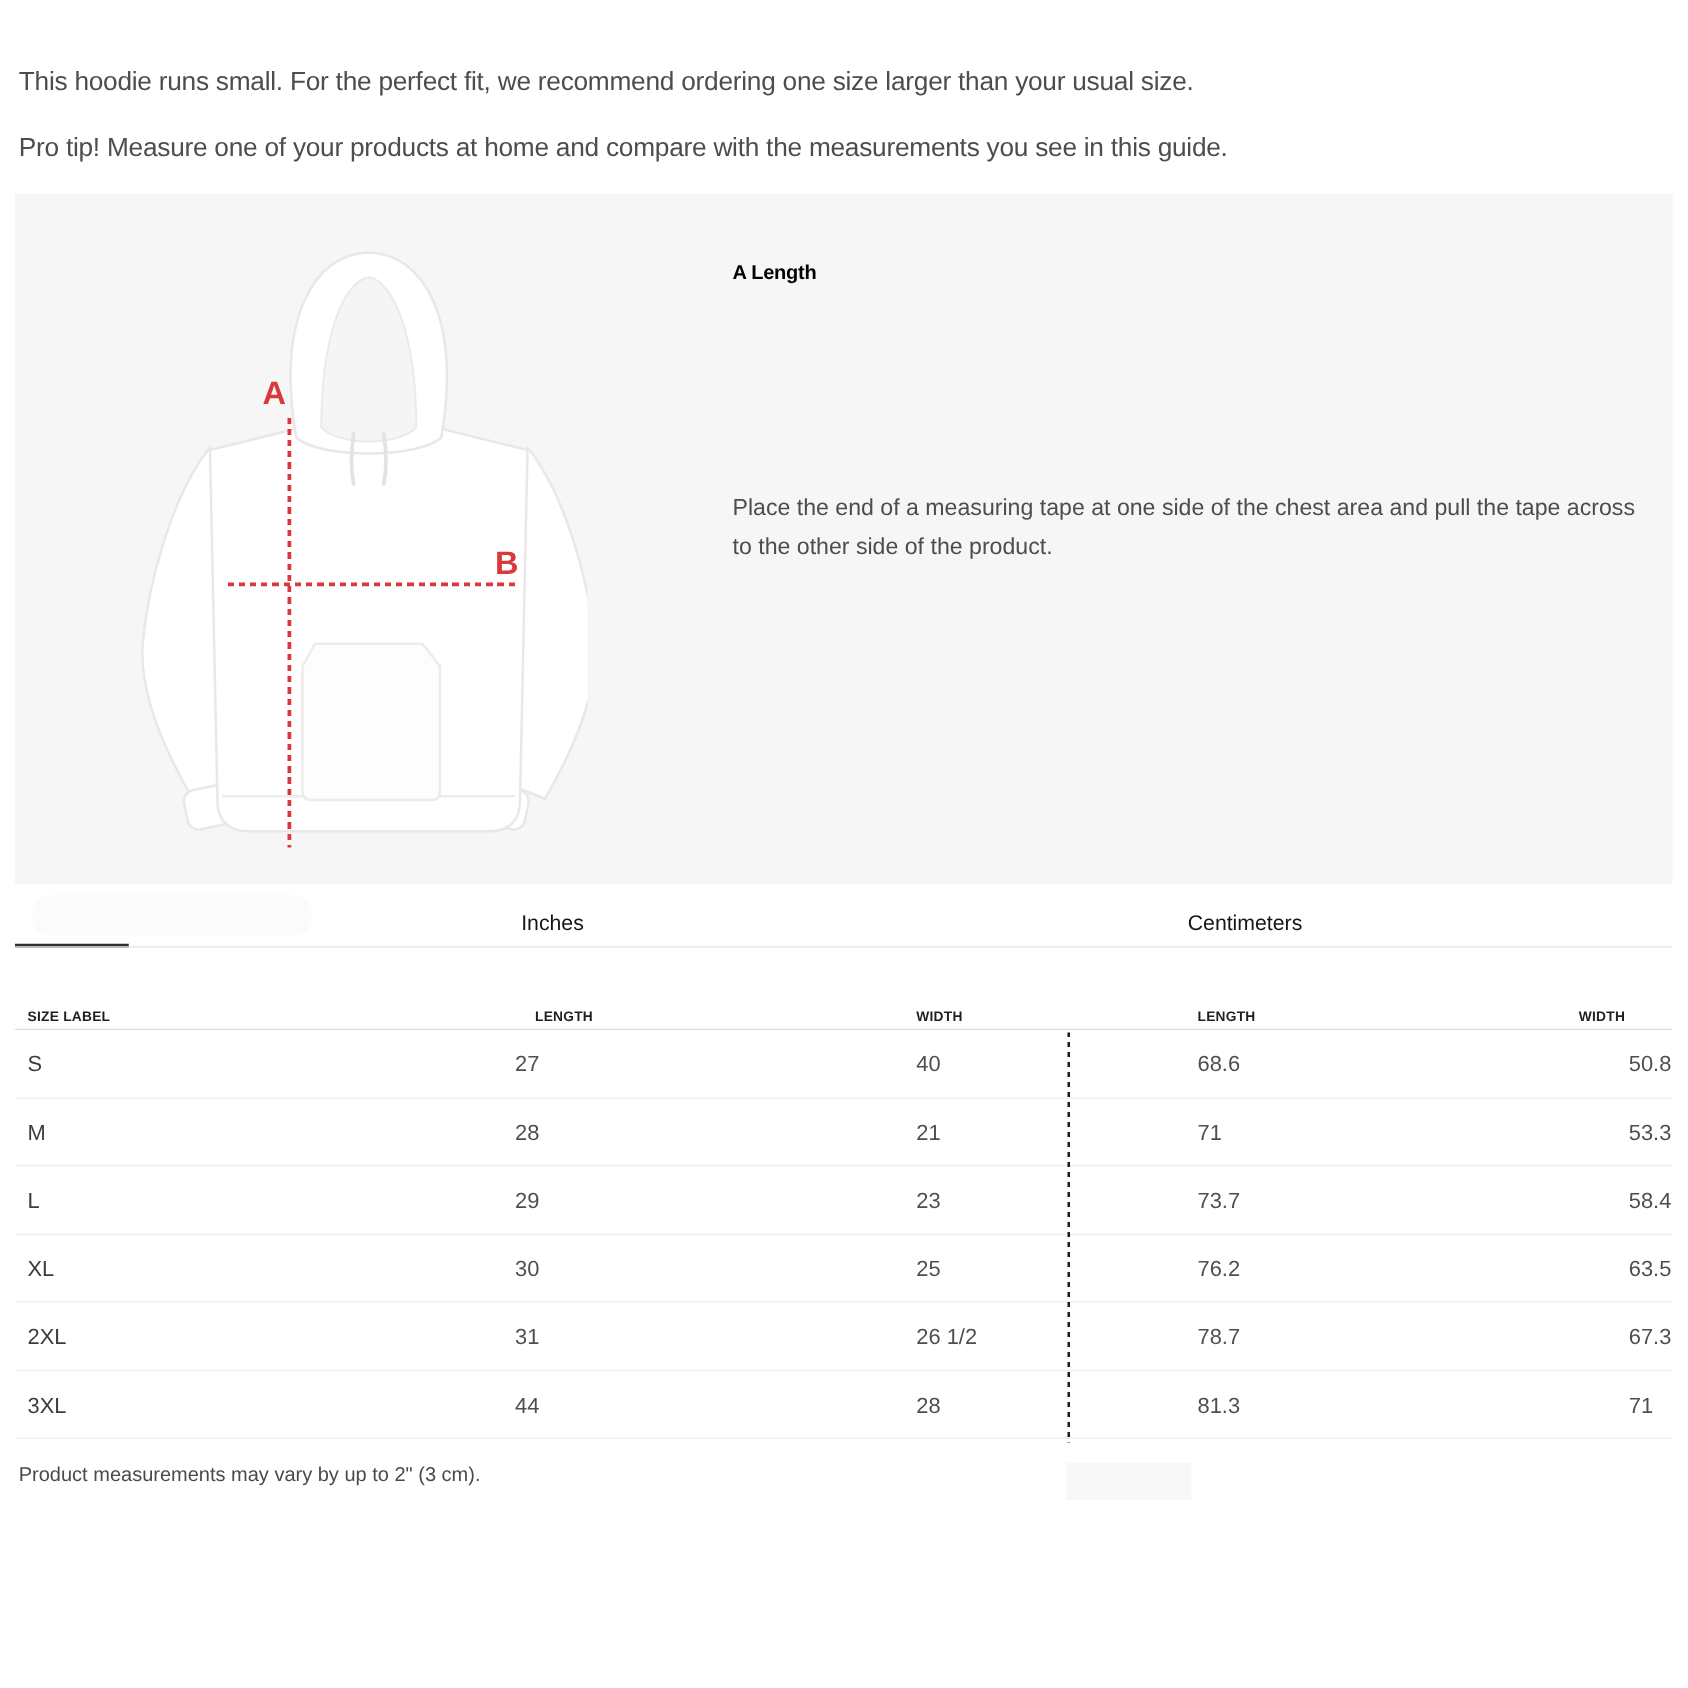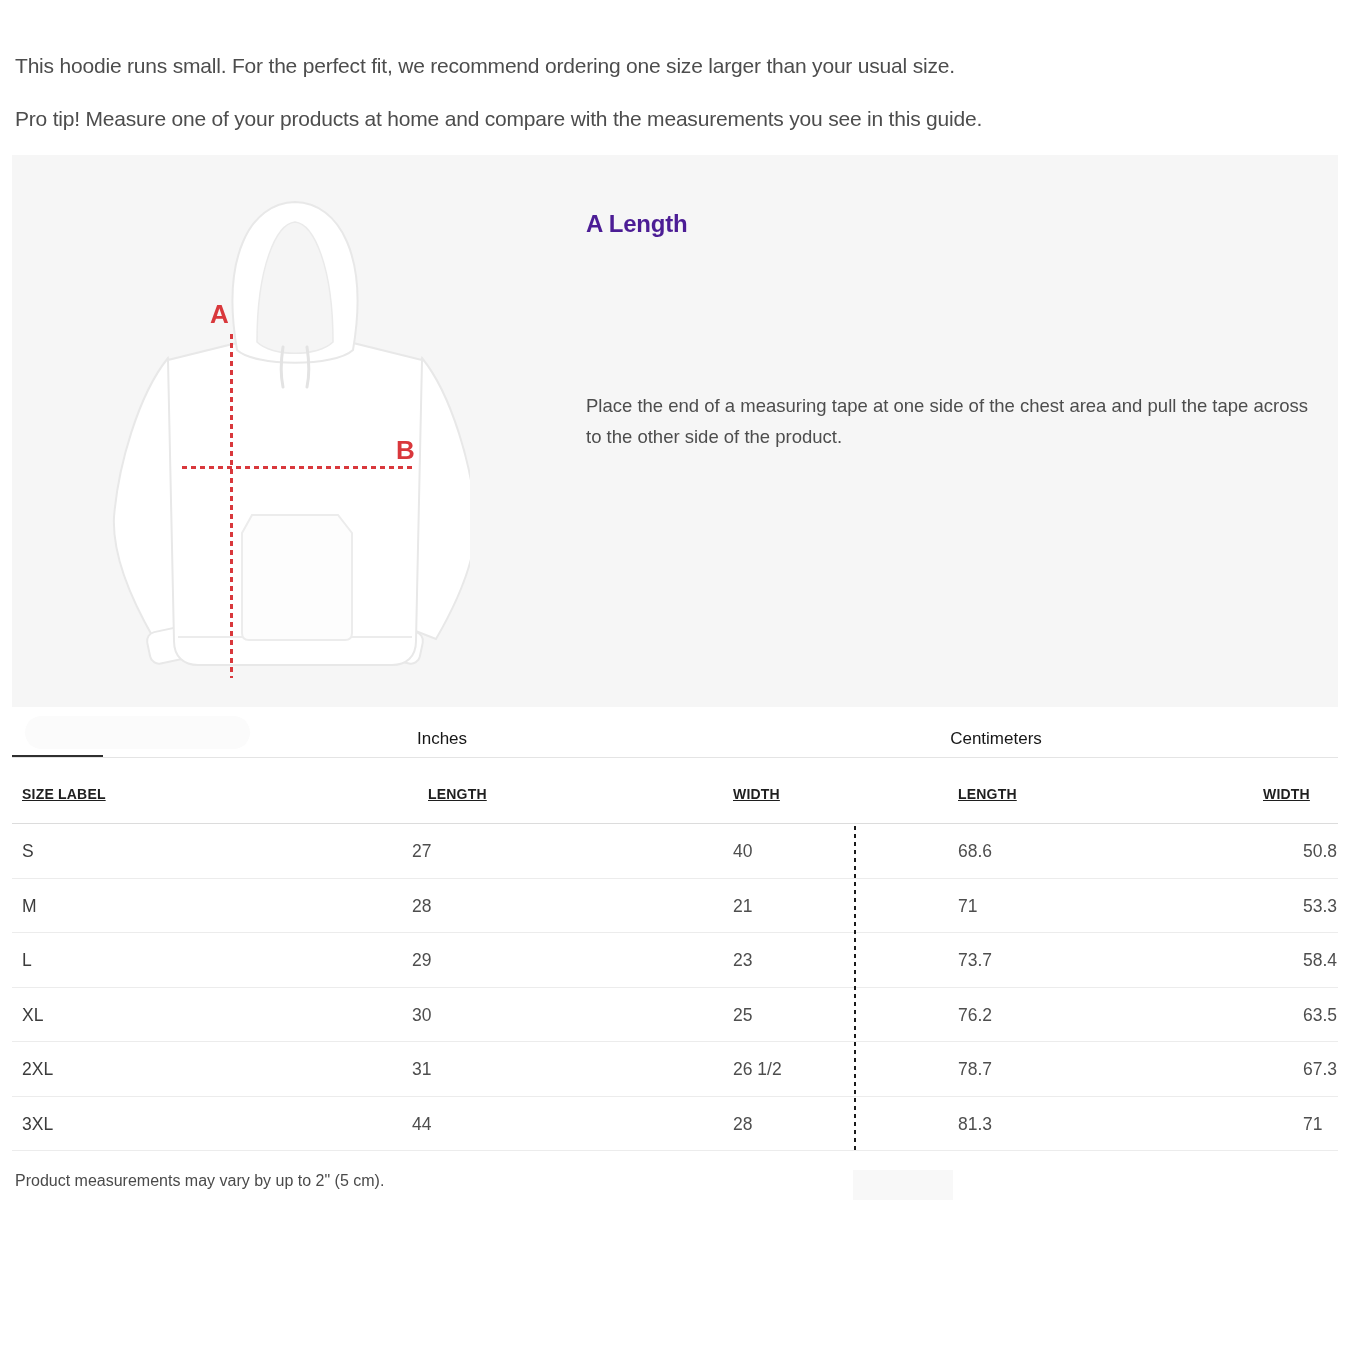--- a/index.html
+++ b/index.html
@@ -31,41 +31,41 @@
   .dash-v {
     width: 3px;
     background: repeating-linear-gradient(180deg, #d9383c 0 5px, transparent 5px 9px);
   }
   .dash-h {
     height: 3px;
     background: repeating-linear-gradient(90deg, #d9383c 0 5px, transparent 5px 9px);
   }
   .guide-text { left: 574px; width: 740px; }
   .guide-heading {
-    font-size: 24px; font-weight: bold; color: #4c1d95; letter-spacing: -0.2px;
+    font-size: 16px; font-weight: bold; color: #000000; letter-spacing: -0.2px;
   }
   .guide-body {
     font-size: 18.5px; color: #4d4d4d; line-height: 31px;
   }
 
   
   .tab-placeholder {
     left: 25px; top: 716px; width: 225px; height: 33px;
     background: #fbfbfb; border-radius: 17px;
   }
   .unit-label {
     top: 729px; transform: translateX(-50%);
     font-size: 17px; font-weight: normal; color: #161616;
   }
   .tab-underline { left: 12px; top: 755px; width: 91px; height: 3px; background: #2f2f2f; }
   .tab-border { left: 12px; top: 757px; width: 1326px; height: 1px; background: #e4e4e4; }
 
   
   .col-head {
-    top: 786px; font-size: 14px; font-weight: bold; color: #1f1f1f; letter-spacing: 0.2px; text-decoration: underline;
+    top: 808px; font-size: 11px; font-weight: bold; color: #1f1f1f; letter-spacing: 0.2px;
   }
   .head-border { left: 12px; top: 823px; width: 1326px; height: 1px; background: #dcdcdc; }
   .trow {
     left: 12px; width: 1326px; height: 54.5px;
     border-bottom: 1px solid #ececec;
   }
   .trow .cell {
     position: absolute; top: 0; line-height: 54.5px;
     font-size: 17.5px; color: #4e4e4e;
   }
@@ -171,13 +171,13 @@
   <span class="cell c-size">3XL</span>
   <span class="cell c-len-in">44</span>
   <span class="cell c-wid-in">28</span>
   <span class="cell c-len-cm">81.3</span>
   <span class="cell c-wid-cm">71</span>
 </div>
 
 <div class="abs table-divider"></div>
 
 <div class="abs ghost-rect"></div>
-<p class="abs footnote">Product measurements may vary by up to 2" (5 cm).</p>
+<p class="abs footnote">Product measurements may vary by up to 2" (3 cm).</p>
 
 </body></html>

